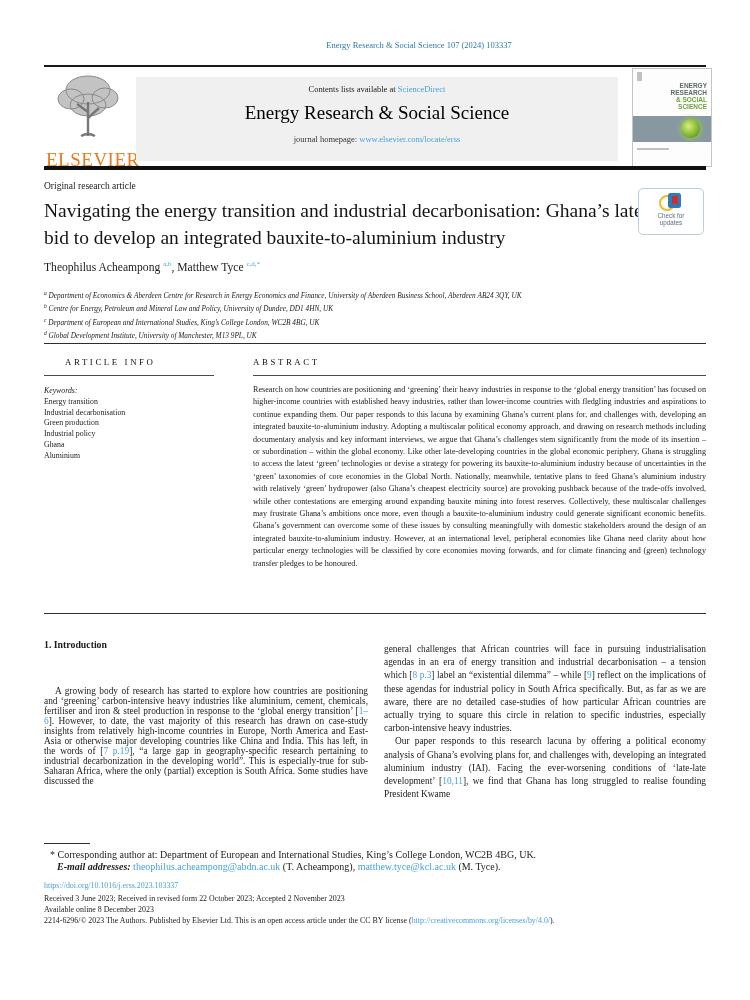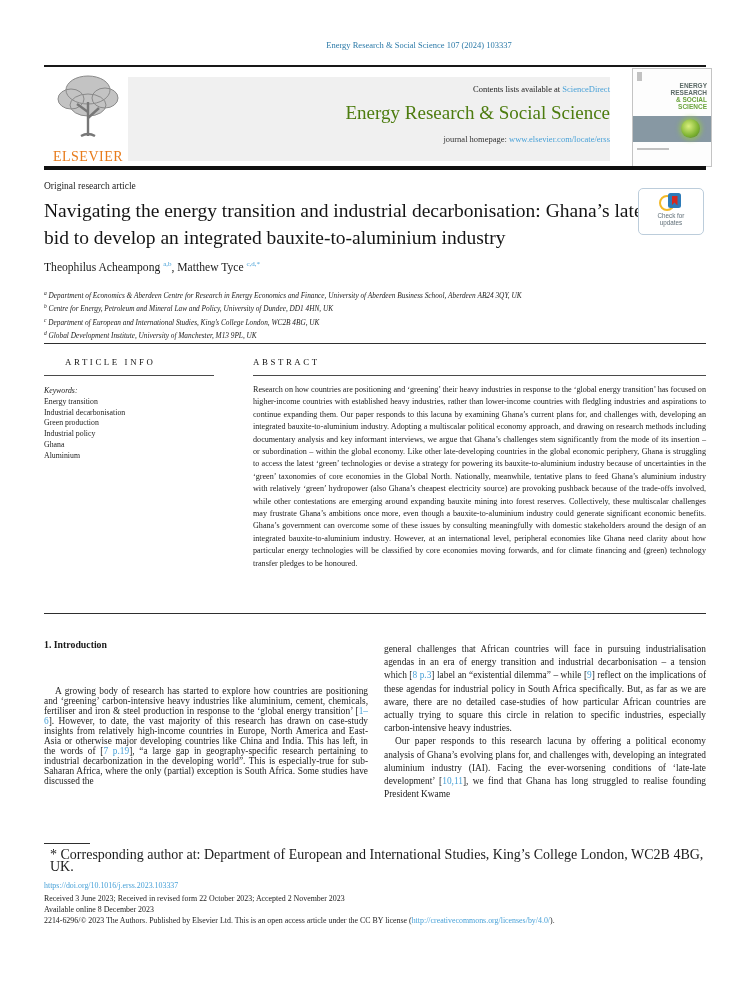--- a/index.html
+++ b/index.html
@@ -7,24 +7,24 @@
     width:750px;height:1000px;position:relative;background:#ffffff;
     font-family:"Liberation Serif","DejaVu Serif",serif;color:#1b1b1b;
     -webkit-font-smoothing:antialiased;overflow:hidden;
   }
   .lnk{color:#4aa2d8;text-decoration:none;cursor:pointer;}
   .jref{position:absolute;top:40px;left:0;width:750px;text-align:center;font-size:8.5px;color:#2c7aa8;margin-left:44px;}
   .rule-top{position:absolute;top:65px;left:44px;width:662px;height:2px;background:#181818;}
 
   
   .logo{position:absolute;left:46px;top:72px;width:84px;text-align:center;}
-  .logo .word{font-size:14px;color:#e87b1b;letter-spacing:.5px;margin-top:1px;}
-  .banner{position:absolute;left:128px;top:77px;width:482px;height:84px;background:#f0f0f0;text-align:right;}
+  .logo .word{font-size:19px;color:#e87b1b;letter-spacing:.5px;margin-top:1px;}
+  .banner{position:absolute;left:136px;top:77px;width:482px;height:84px;background:#f0f0f0;text-align:center;}
   .banner .contents{padding-top:7px;font-size:8.5px;color:#222;}
-  .banner .jtitle{margin-top:8px;font-size:19px;color:#4d7c0f;}
+  .banner .jtitle{margin-top:8px;font-size:19px;color:#000000;}
   .banner .homepage{margin-top:10px;font-size:8.5px;color:#333;}
   .cover{position:absolute;left:632px;top:68px;width:78px;height:97px;background:#fdfdfd;border:1px solid #c4c4c4;overflow:hidden;}
   .cover .mark{position:absolute;top:3px;left:4px;width:5px;height:9px;background:#aeaeae;opacity:.75;}
   .cover .ct{position:absolute;top:13px;right:4px;text-align:right;font-family:"Liberation Sans",sans-serif;font-weight:bold;font-size:6.5px;line-height:7px;}
   .ct .g1{color:#5d6b68;}
   .ct .g2{color:#6aa33c;}
   .cover .band{position:absolute;top:47px;left:0;width:100%;height:26px;background:#8798a3;}
   .cover .orb{position:absolute;top:50px;left:48px;width:19px;height:19px;border-radius:50%;
     background:radial-gradient(circle at 40% 38%,#d9ef7d,#7fb433 58%,#4c7a1d);box-shadow:0 0 4px 2px rgba(150,200,70,.65);}
   .cover .tinytext{position:absolute;top:79px;left:4px;width:32px;height:2px;background:#9a9a9a;opacity:.6;}
@@ -56,21 +56,21 @@
   .abstract{position:absolute;left:253px;top:384px;width:453px;font-size:8.15px;line-height:12.4px;text-align:justify;}
 
   .rule2{position:absolute;top:613px;left:44px;width:662px;height:1px;background:#2e2e2e;}
   .intro-h{position:absolute;left:44px;top:639px;font-size:9.8px;font-weight:bold;}
   .colL{position:absolute;left:44px;top:664px;width:324px;font-size:9.35px;line-height:10px;text-align:justify;margin-top:22px;}
   .colR{position:absolute;left:384px;top:643px;width:322px;font-size:9.35px;line-height:13.2px;text-align:justify;}
   p.bp{margin:0;}
   p.bp.ind{text-indent:11px;}
 
   .fn-rule{position:absolute;top:843px;left:44px;width:46px;height:1px;background:#2e2e2e;}
-  .fns{position:absolute;left:44px;top:849px;width:662px;font-size:14px;line-height:11.8px;}
+  .fns{position:absolute;left:44px;top:849px;width:662px;font-size:10px;line-height:11.8px;}
   .fn1{padding-left:6px;}
   .fn2{padding-left:13px;}
   .emph{font-style:italic;font-weight:bold;}
   .footline{position:absolute;left:44px;font-size:7.9px;}
   .doi{top:881px;}
   .recv{top:894px;}
   .avail{top:905px;}
   .issn{top:916px;}
 </style>
 </head>
@@ -173,18 +173,19 @@
   <p class="bp ind"><span>A growing body of research has started to explore how countries are positioning and ‘greening’ carbon-intensive heavy industries like aluminium, cement, chemicals, fertiliser and iron &amp; steel production in response to the ‘global energy transition’ [</span><span class="lnk">1–6</span><span>]. However, to date, the vast majority of this research has drawn on case-study insights from relatively high-income countries in Europe, North America and East-Asia or otherwise major developing countries like China and India. This has left, in the words of [</span><span class="lnk">7 p.19</span><span>], “a large gap in geography-specific research pertaining to industrial decarbonization in the developing world”. This is especially-true for sub-Saharan Africa, where the only (partial) exception is South Africa. Some studies have discussed the</span></p>
 </div>
 <div class="colR">
   <p class="bp"><span>general challenges that African countries will face in pursuing industrialisation agendas in an era of energy transition and industrial decarbonisation – a tension which [</span><span class="lnk">8 p.3</span><span>] label an “existential dilemma” – while [</span><span class="lnk">9</span><span>] reflect on the implications of these agendas for industrial policy in South Africa specifically. But, as far as we are aware, there are no detailed case-studies of how particular African countries are actually trying to square this circle in relation to specific industries, especially carbon-intensive heavy industries.</span></p>
   <p class="bp ind"><span>Our paper responds to this research lacuna by offering a political economy analysis of Ghana’s evolving plans for, and challenges with, developing an integrated aluminium industry (IAI). Facing the ever-worsening conditions of ‘late-late development’ [</span><span class="lnk">10,11</span><span>], we find that Ghana has long struggled to realise founding President Kwame</span></p>
 </div>
 
 <div class="fn-rule"></div>
 <div class="fns">
   <div class="fn1">* Corresponding author at: Department of European and International Studies, King’s College London, WC2B 4BG, UK.</div>
+  <div class="fn2"><span class="emph">E-mail addresses: </span><span class="lnk">theophilus.acheampong@abdn.ac.uk</span><span> (T. Acheampong), </span><span class="lnk">matthew.tyce@kcl.ac.uk</span><span> (M. Tyce).</span></div>
 </div>
 
 <div class="footline doi"><span class="lnk">https://doi.org/10.1016/j.erss.2023.103337</span></div>
 <div class="footline recv">Received 3 June 2023; Received in revised form 22 October 2023; Accepted 2 November 2023</div>
 <div class="footline avail">Available online 8 December 2023</div>
 <div class="footline issn"><span>2214-6296/© 2023 The Authors. Published by Elsevier Ltd. This is an open access article under the CC BY license (</span><span class="lnk">http://creativecommons.org/licenses/by/4.0/</span><span>).</span></div>
 
 </body></html>

